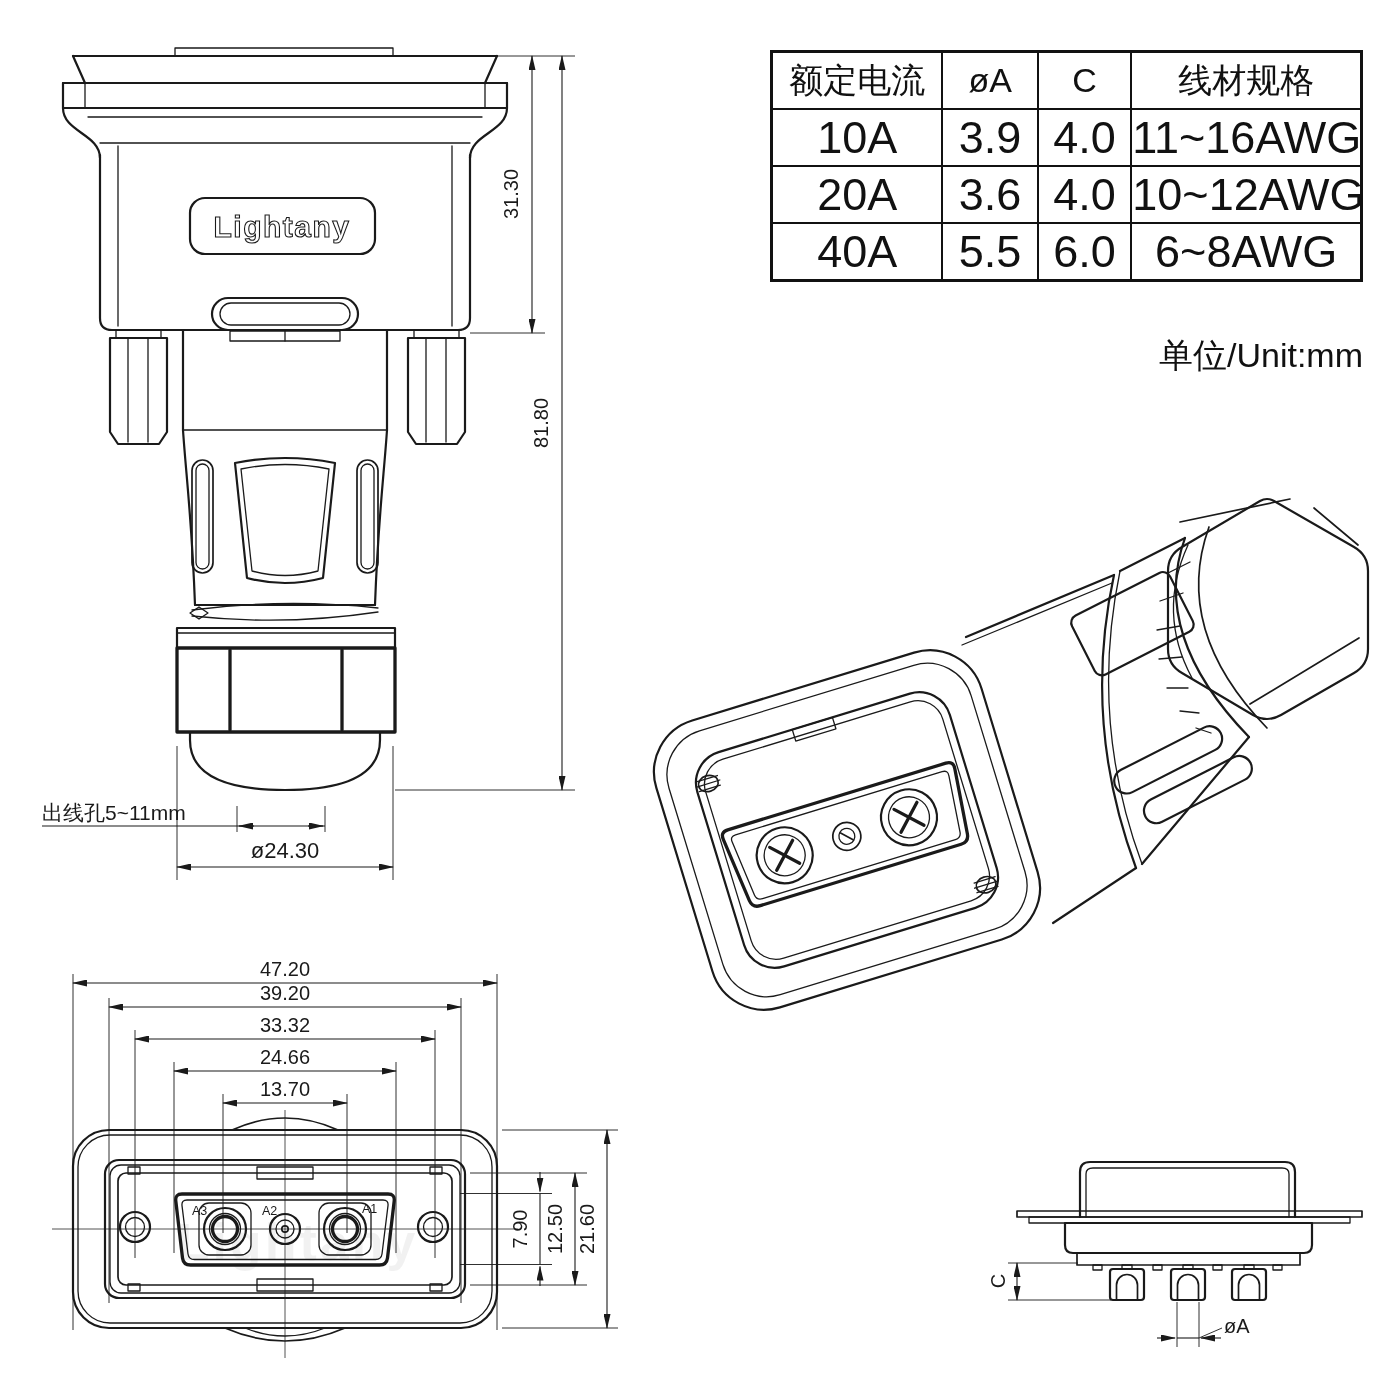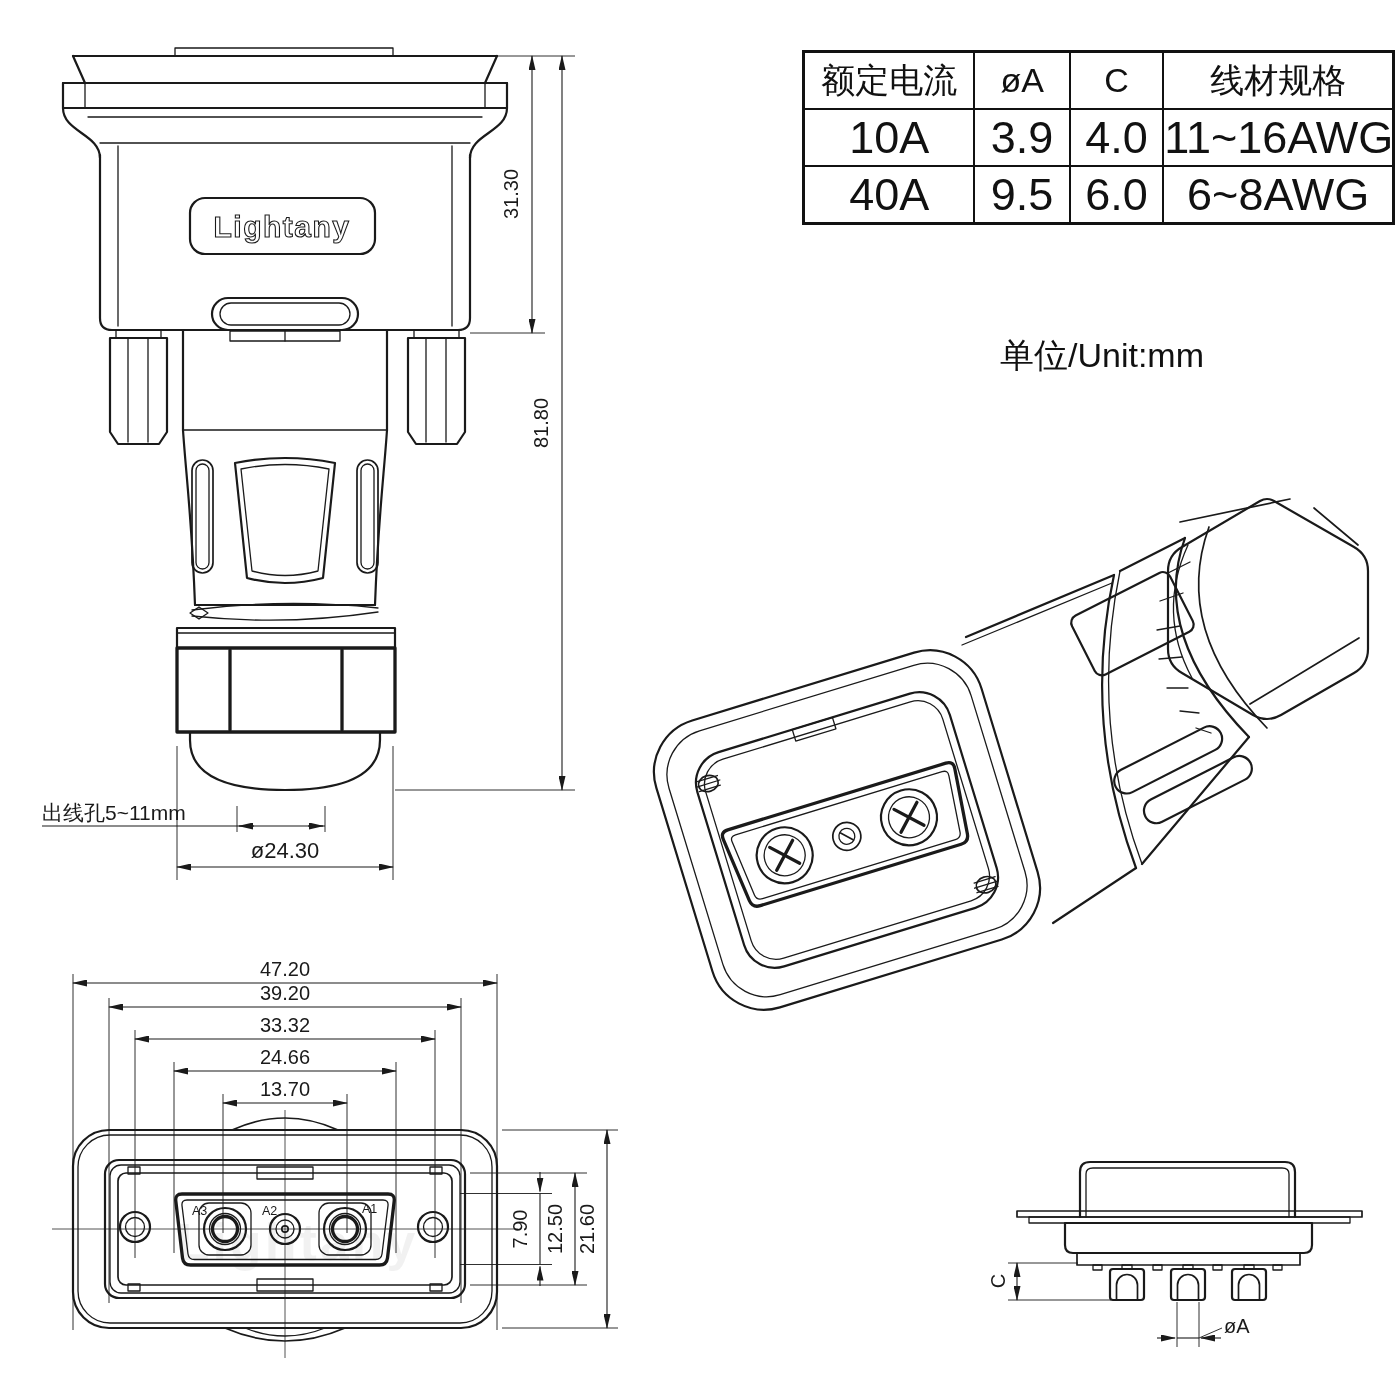--- a/index.html
+++ b/index.html
@@ -15,26 +15,26 @@
   .ex{stroke:#1a1a1a;fill:none;stroke-width:0.9}
   .cl{stroke:#1a1a1a;fill:none;stroke-width:0.75}
   .dt{font:20px "Liberation Sans",sans-serif;fill:#1a1a1a}
   .dt2{font:22px "Liberation Sans",sans-serif;fill:#1a1a1a}
   .ct{font:12.5px "Liberation Sans",sans-serif;fill:#1a1a1a}
   .cjk{font:21px "Liberation Sans",sans-serif;fill:#1a1a1a}
   .logoT{font:700 30px "Liberation Sans",sans-serif;fill:none;stroke:#1a1a1a;stroke-width:1.1;letter-spacing:1.5px}
   .wm{font:700 52px "Liberation Sans",sans-serif;fill:#000;opacity:.05;letter-spacing:3px}
   
   table.spec{position:absolute;left:770px;top:50px;width:593px;border-collapse:collapse;
-             table-layout:fixed;border:3px solid #111;margin-left:32px;}
+             table-layout:fixed;border:3px solid #111;}
   table.spec th,table.spec td{border:2px solid #111;text-align:center;vertical-align:middle;
              padding:0;font-weight:400;color:#111;white-space:nowrap;}
   table.spec th{font-size:34px;height:55px;}
   table.spec td{font-size:45px;height:55px;}
-  #unitNote{position:absolute;left:1000px;top:333px;width:363px;text-align:left;
+  #unitNote{position:absolute;left:1000px;top:333px;width:363px;text-align:right;
             font-size:34px;color:#111;}
 </style>
 </head>
 <body>
 
 <div id="canvas">
 
   <svg width="0" height="0">
     <defs>
       <marker id="arrF" markerUnits="userSpaceOnUse" markerWidth="15" markerHeight="7" refX="14" refY="3.5" orient="auto">
@@ -158,22 +158,28 @@
       </tr>
     </thead>
     <tbody>
       <tr>
         <td>10A</td>
         <td>3.9</td>
         <td>4.0</td>
         <td>11~16AWG</td>
       </tr>
       <tr>
+        <td>20A</td>
+        <td>3.6</td>
+        <td>4.0</td>
+        <td>10~12AWG</td>
+      </tr>
+      <tr>
         <td>40A</td>
-        <td>9.5</td>
+        <td>5.5</td>
         <td>6.0</td>
         <td>6~8AWG</td>
       </tr>
     </tbody>
   </table>
   <div id="unitNote">单位/Unit:mm</div>
 
   <svg style="left:612px;top:445px" width="788" height="625" viewBox="0 0 788 625">
     <g transform="rotate(-17 235 385)">
       <rect x="65" y="235" width="340" height="300" rx="54" class="s1"></rect>

